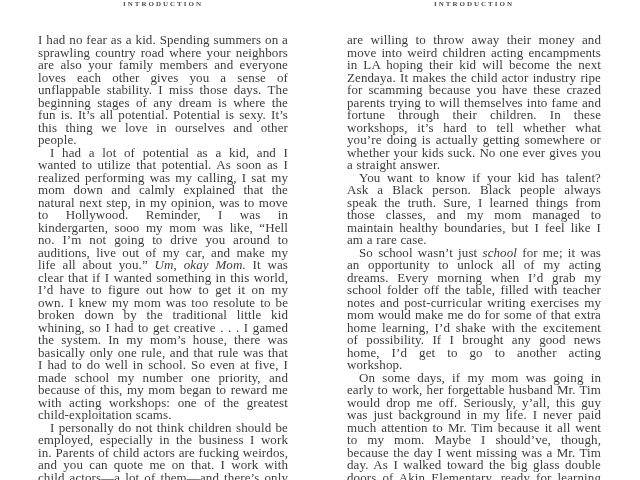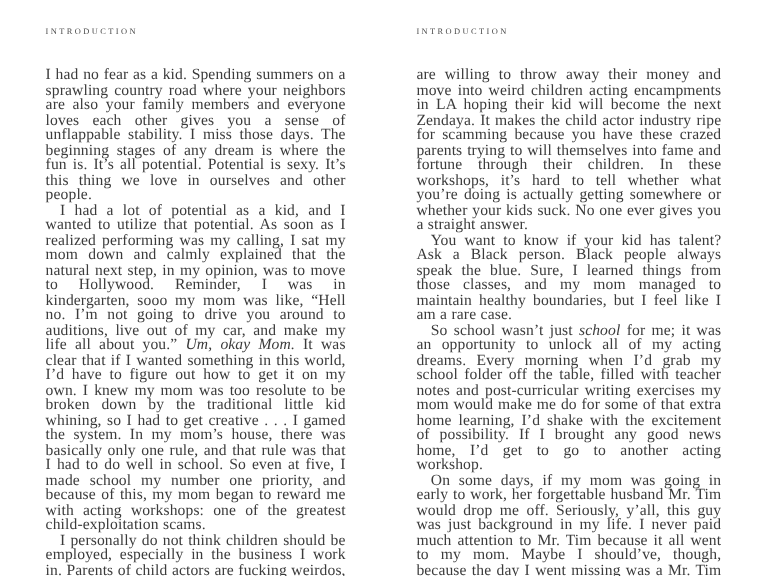--- a/index.html
+++ b/index.html
@@ -17,25 +17,25 @@
     overflow: hidden;
   }
   .page {
     position: absolute;
     top: 0;
     height: 480px;
   }
   .page.left  { left: 38px;  width: 250px; }
   .page.right { left: 347px; width: 254px; }
   .running-header {
-    margin-top: 22px;
+    text-align: center;
     font-size: 7px;
     letter-spacing: 2px;
     color: #4a4a4a;
-    font-weight: 400;
+    font-weight: 700;
   }
   .body-text {
     margin-top: 26px;
     text-align: justify;
     font-size: 13px;
     line-height: 12.5px;
     letter-spacing: 0.1px;
     word-spacing: 0.3px;
   }
   .body-text p {
@@ -70,19 +70,19 @@
       <p><span>I had no fear as a kid. Spending summers on a sprawling country road where your neighbors are also your family members and everyone loves each other gives you a sense of unflappable stability. I miss those days. The beginning stages of any dream is where the fun is. It’s all potential. Potential is sexy. It’s this thing we love in ourselves and other people.</span></p>
       <p class="indented"><span>I had a lot of potential as a kid, and I wanted to utilize that potential. As soon as I realized performing was my calling, I sat my mom down and calmly explained that the natural next step, in my opinion, was to move to Hollywood. Reminder, I was in kindergarten, sooo my mom was like, “Hell no. I’m not going to drive you around to auditions, live out of my car, and make my life all about you.” </span><em>Um, okay Mom.</em><span> It was clear that if I wanted something in this world, I’d have to figure out how to get it on my own. I knew my mom was too resolute to be broken down by the traditional little kid whining, so I had to get creative . . . I gamed the system. In my mom’s house, there was basically only one rule, and that rule was that I had to do well in school. So even at five, I made school my number one priority, and because of this, my mom began to reward me with acting workshops: one of the greatest child-exploitation scams.</span></p>
       <p class="indented"><span>I personally do not think children should be employed, especially in the business I work in. Parents of child actors are fucking weirdos, and you can quote me on that. I work with child actors—a lot of them—and there’s only one family that’s not absolutely bizarre. (You know who you are, or maybe you don’t . . . That’s the point.) These people</span></p>
     </div>
   </section>
 
   <section class="page right">
     <div class="running-header">INTRODUCTION</div>
     <div class="body-text">
       <p><span>are willing to throw away their money and move into weird children acting encampments in LA hoping their kid will become the next Zendaya. It makes the child actor industry ripe for scamming because you have these crazed parents trying to will themselves into fame and fortune through their children. In these workshops, it’s hard to tell whether what you’re doing is actually getting somewhere or whether your kids suck. No one ever gives you a straight answer.</span></p>
-      <p class="indented"><span>You want to know if your kid has talent? Ask a Black person. Black people always speak the blue. Sure, I learned things from those classes, and my mom managed to maintain healthy boundaries, but I feel like I am a rare case.</span></p>
+      <p class="indented"><span>You want to know if your kid has talent? Ask a Black person. Black people always speak the truth. Sure, I learned things from those classes, and my mom managed to maintain healthy boundaries, but I feel like I am a rare case.</span></p>
       <p class="indented"><span>So school wasn’t just </span><em>school</em><span> for me; it was an opportunity to unlock all of my acting dreams. Every morning when I’d grab my school folder off the table, filled with teacher notes and post-curricular writing exercises my mom would make me do for some of that extra home learning, I’d shake with the excitement of possibility. If I brought any good news home, I’d get to go to another acting workshop.</span></p>
       <p class="indented"><span>On some days, if my mom was going in early to work, her forgettable husband Mr. Tim would drop me off. Seriously, y’all, this guy was just background in my life. I never paid much attention to Mr. Tim because it all went to my mom. Maybe I should’ve, though, because the day I went missing was a Mr. Tim day. As I walked toward the big glass double doors of Akin Elementary, ready for learning with my blue uniform perfectly pressed, I noticed a white sheet of paper taped to the door. It was high above my head and the writing was too small to read—plus, I was five, so my reading</span></p>
     </div>
   </section>
 
 </div>
 
 </body></html>

